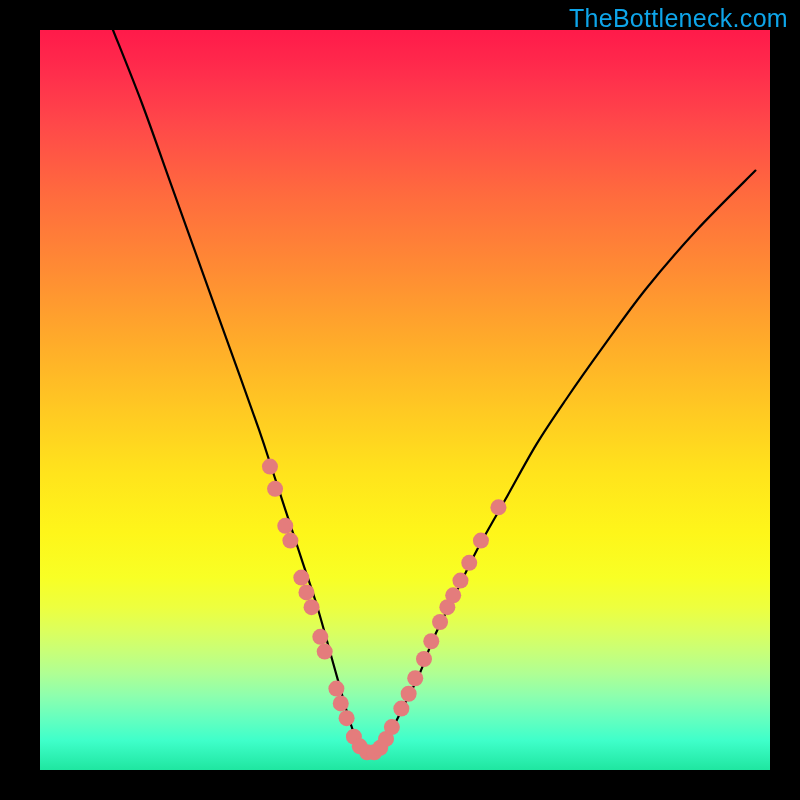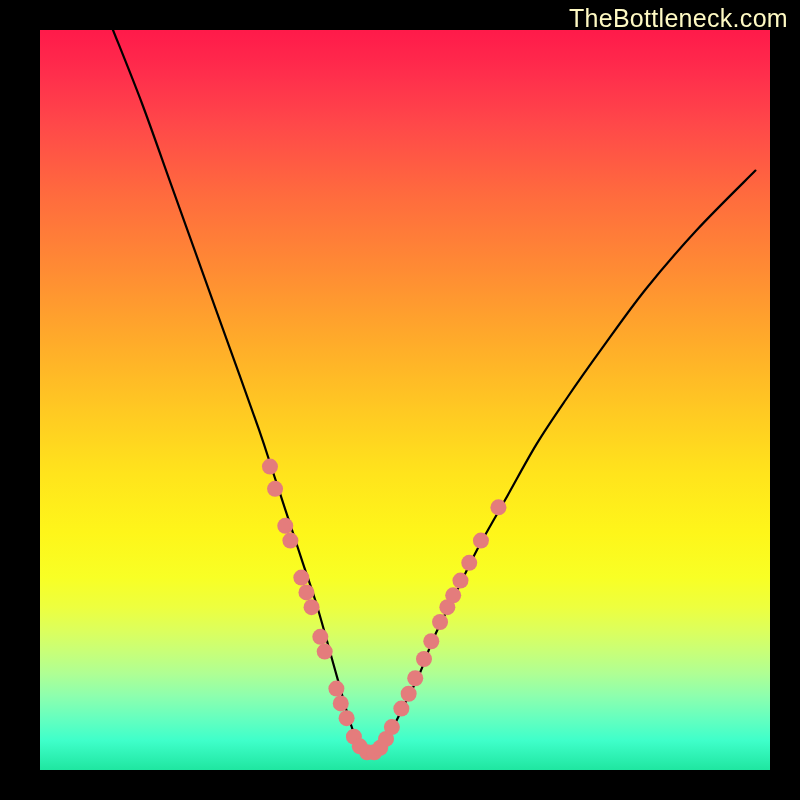--- a/index.html
+++ b/index.html
@@ -52,21 +52,21 @@
       #8dffae 90%,
       #66ffbf 93%,
       #3fffca 96%,
       #1fe6a0 100%
     );
   }
   .watermark {
     position: absolute;
     top: 4px;
     right: 12px;
-    color: #fef9c3;
+    color: #0ea5e9;
     font-size: 25px;
     font-weight: 500;
     letter-spacing: 0.3px;
   }
   svg.curve {
     position: absolute;
     left: 0;
     top: 0;
     width: 100%;
     height: 100%;

